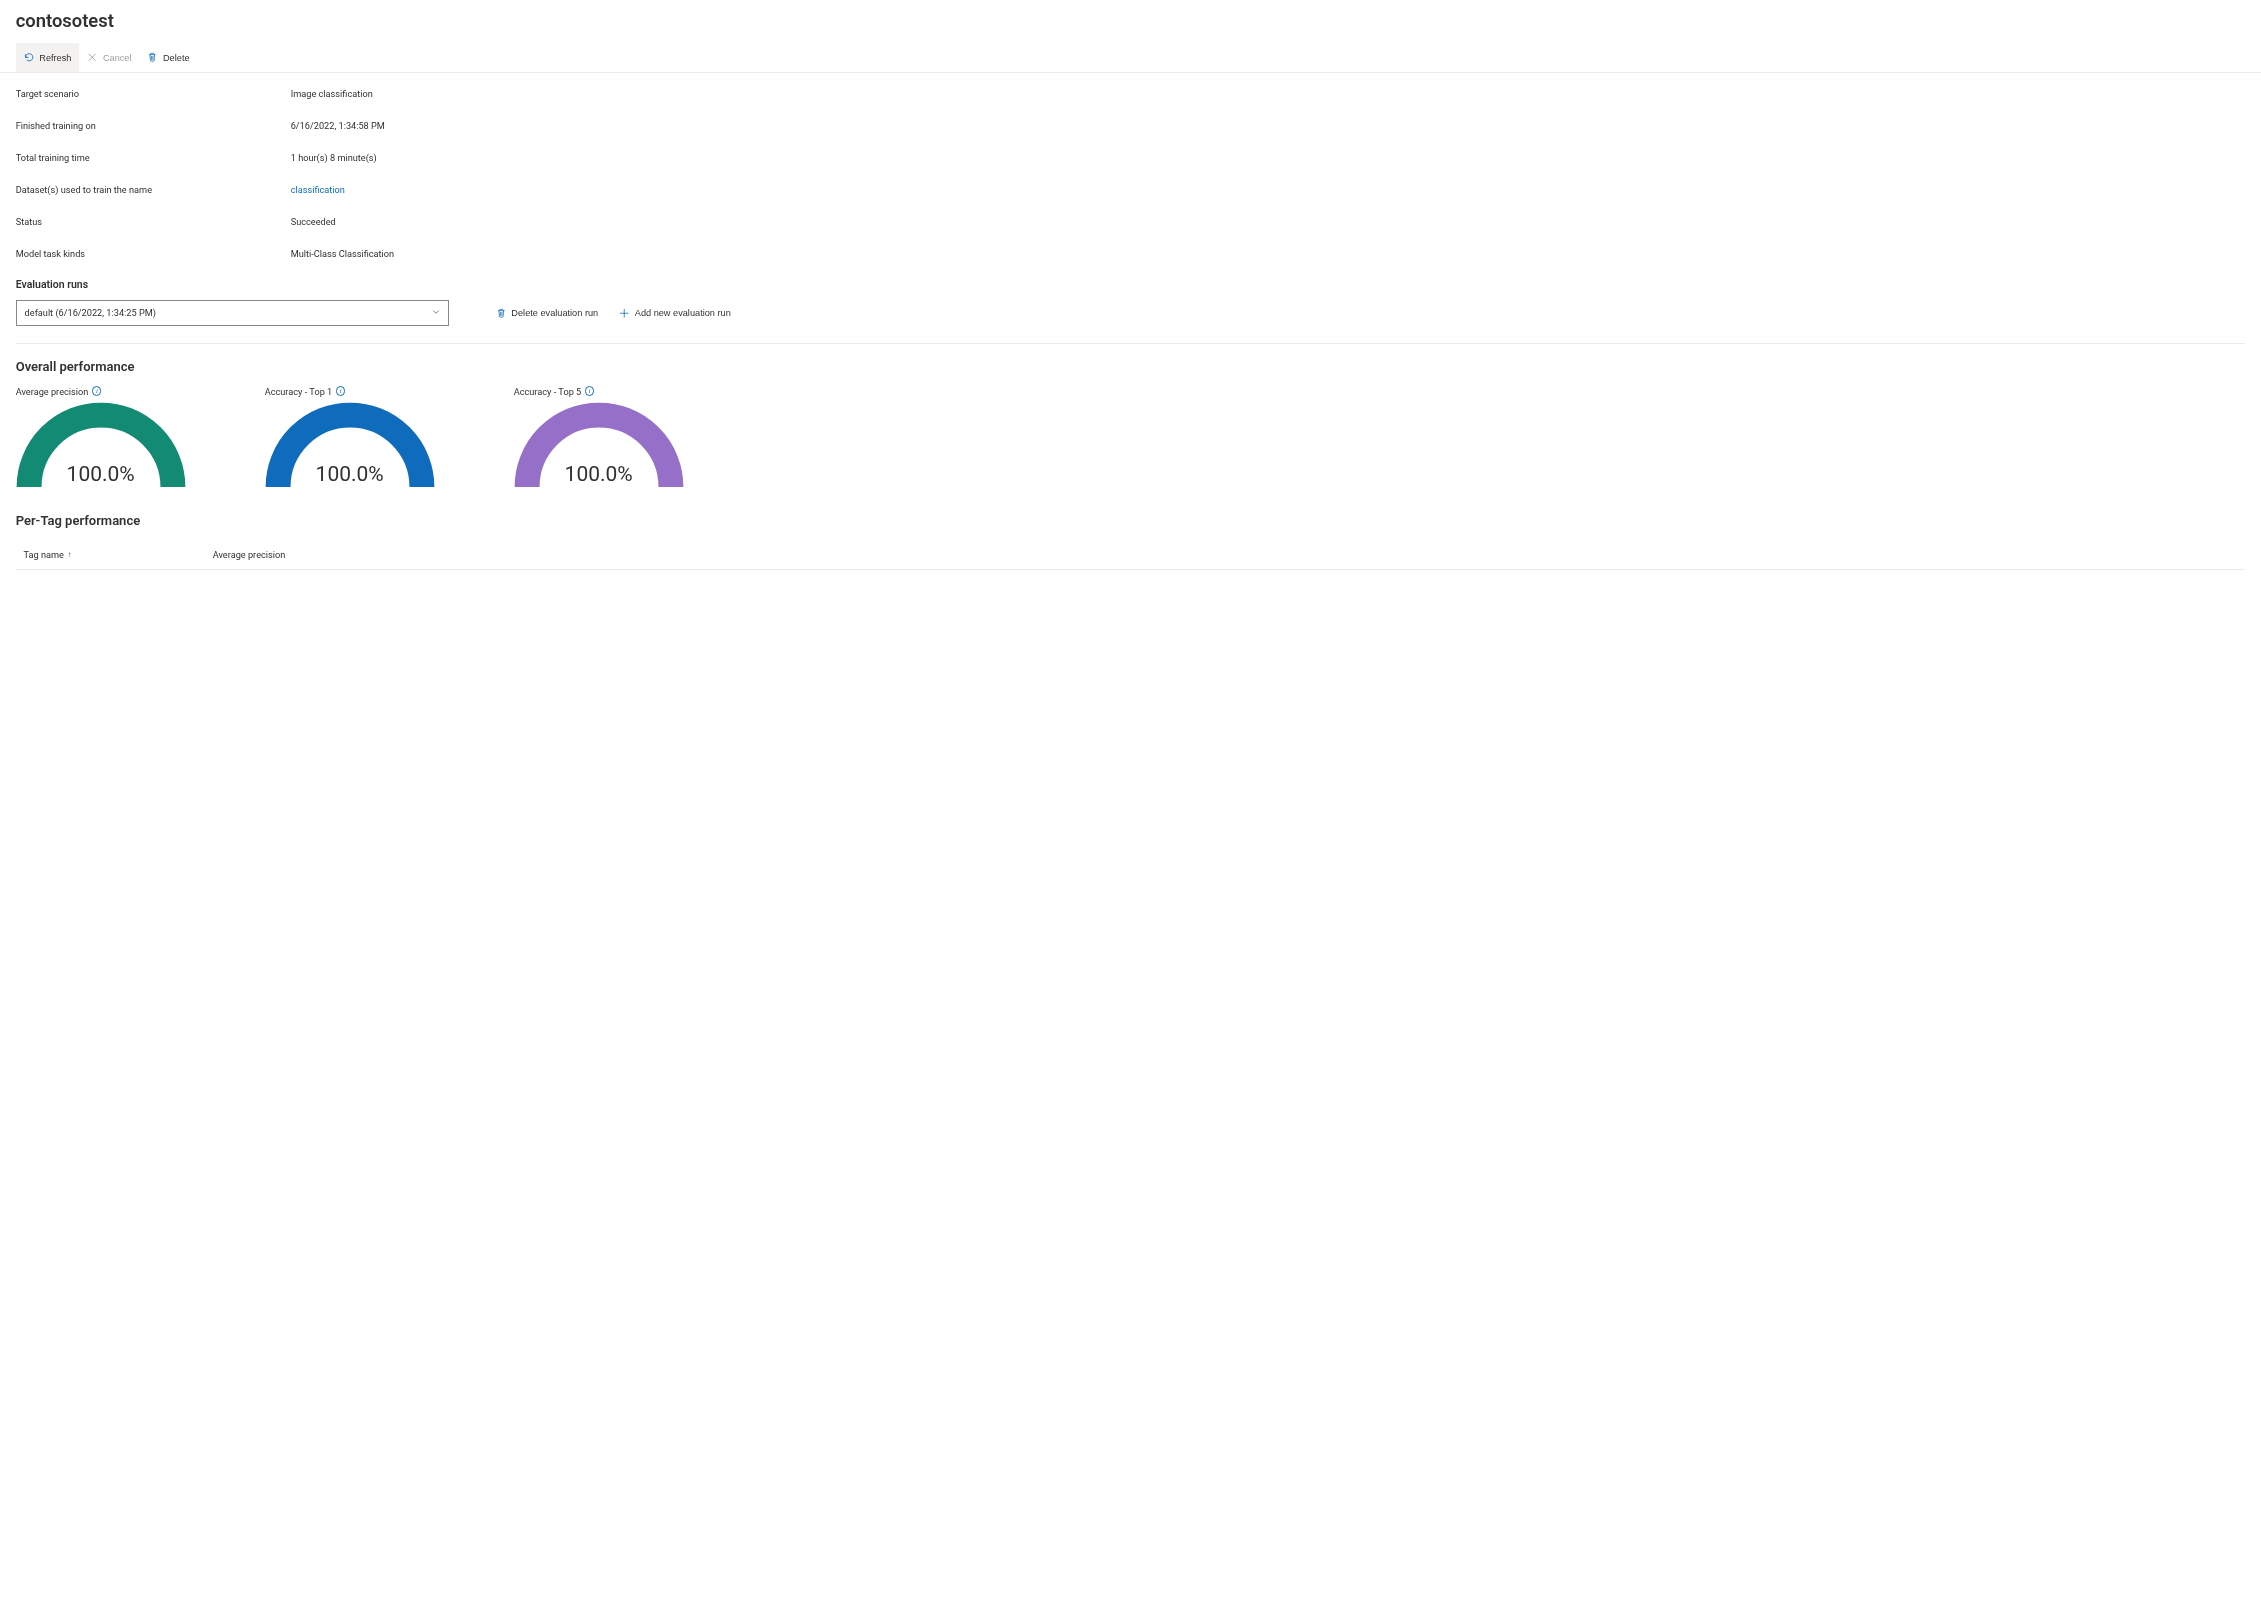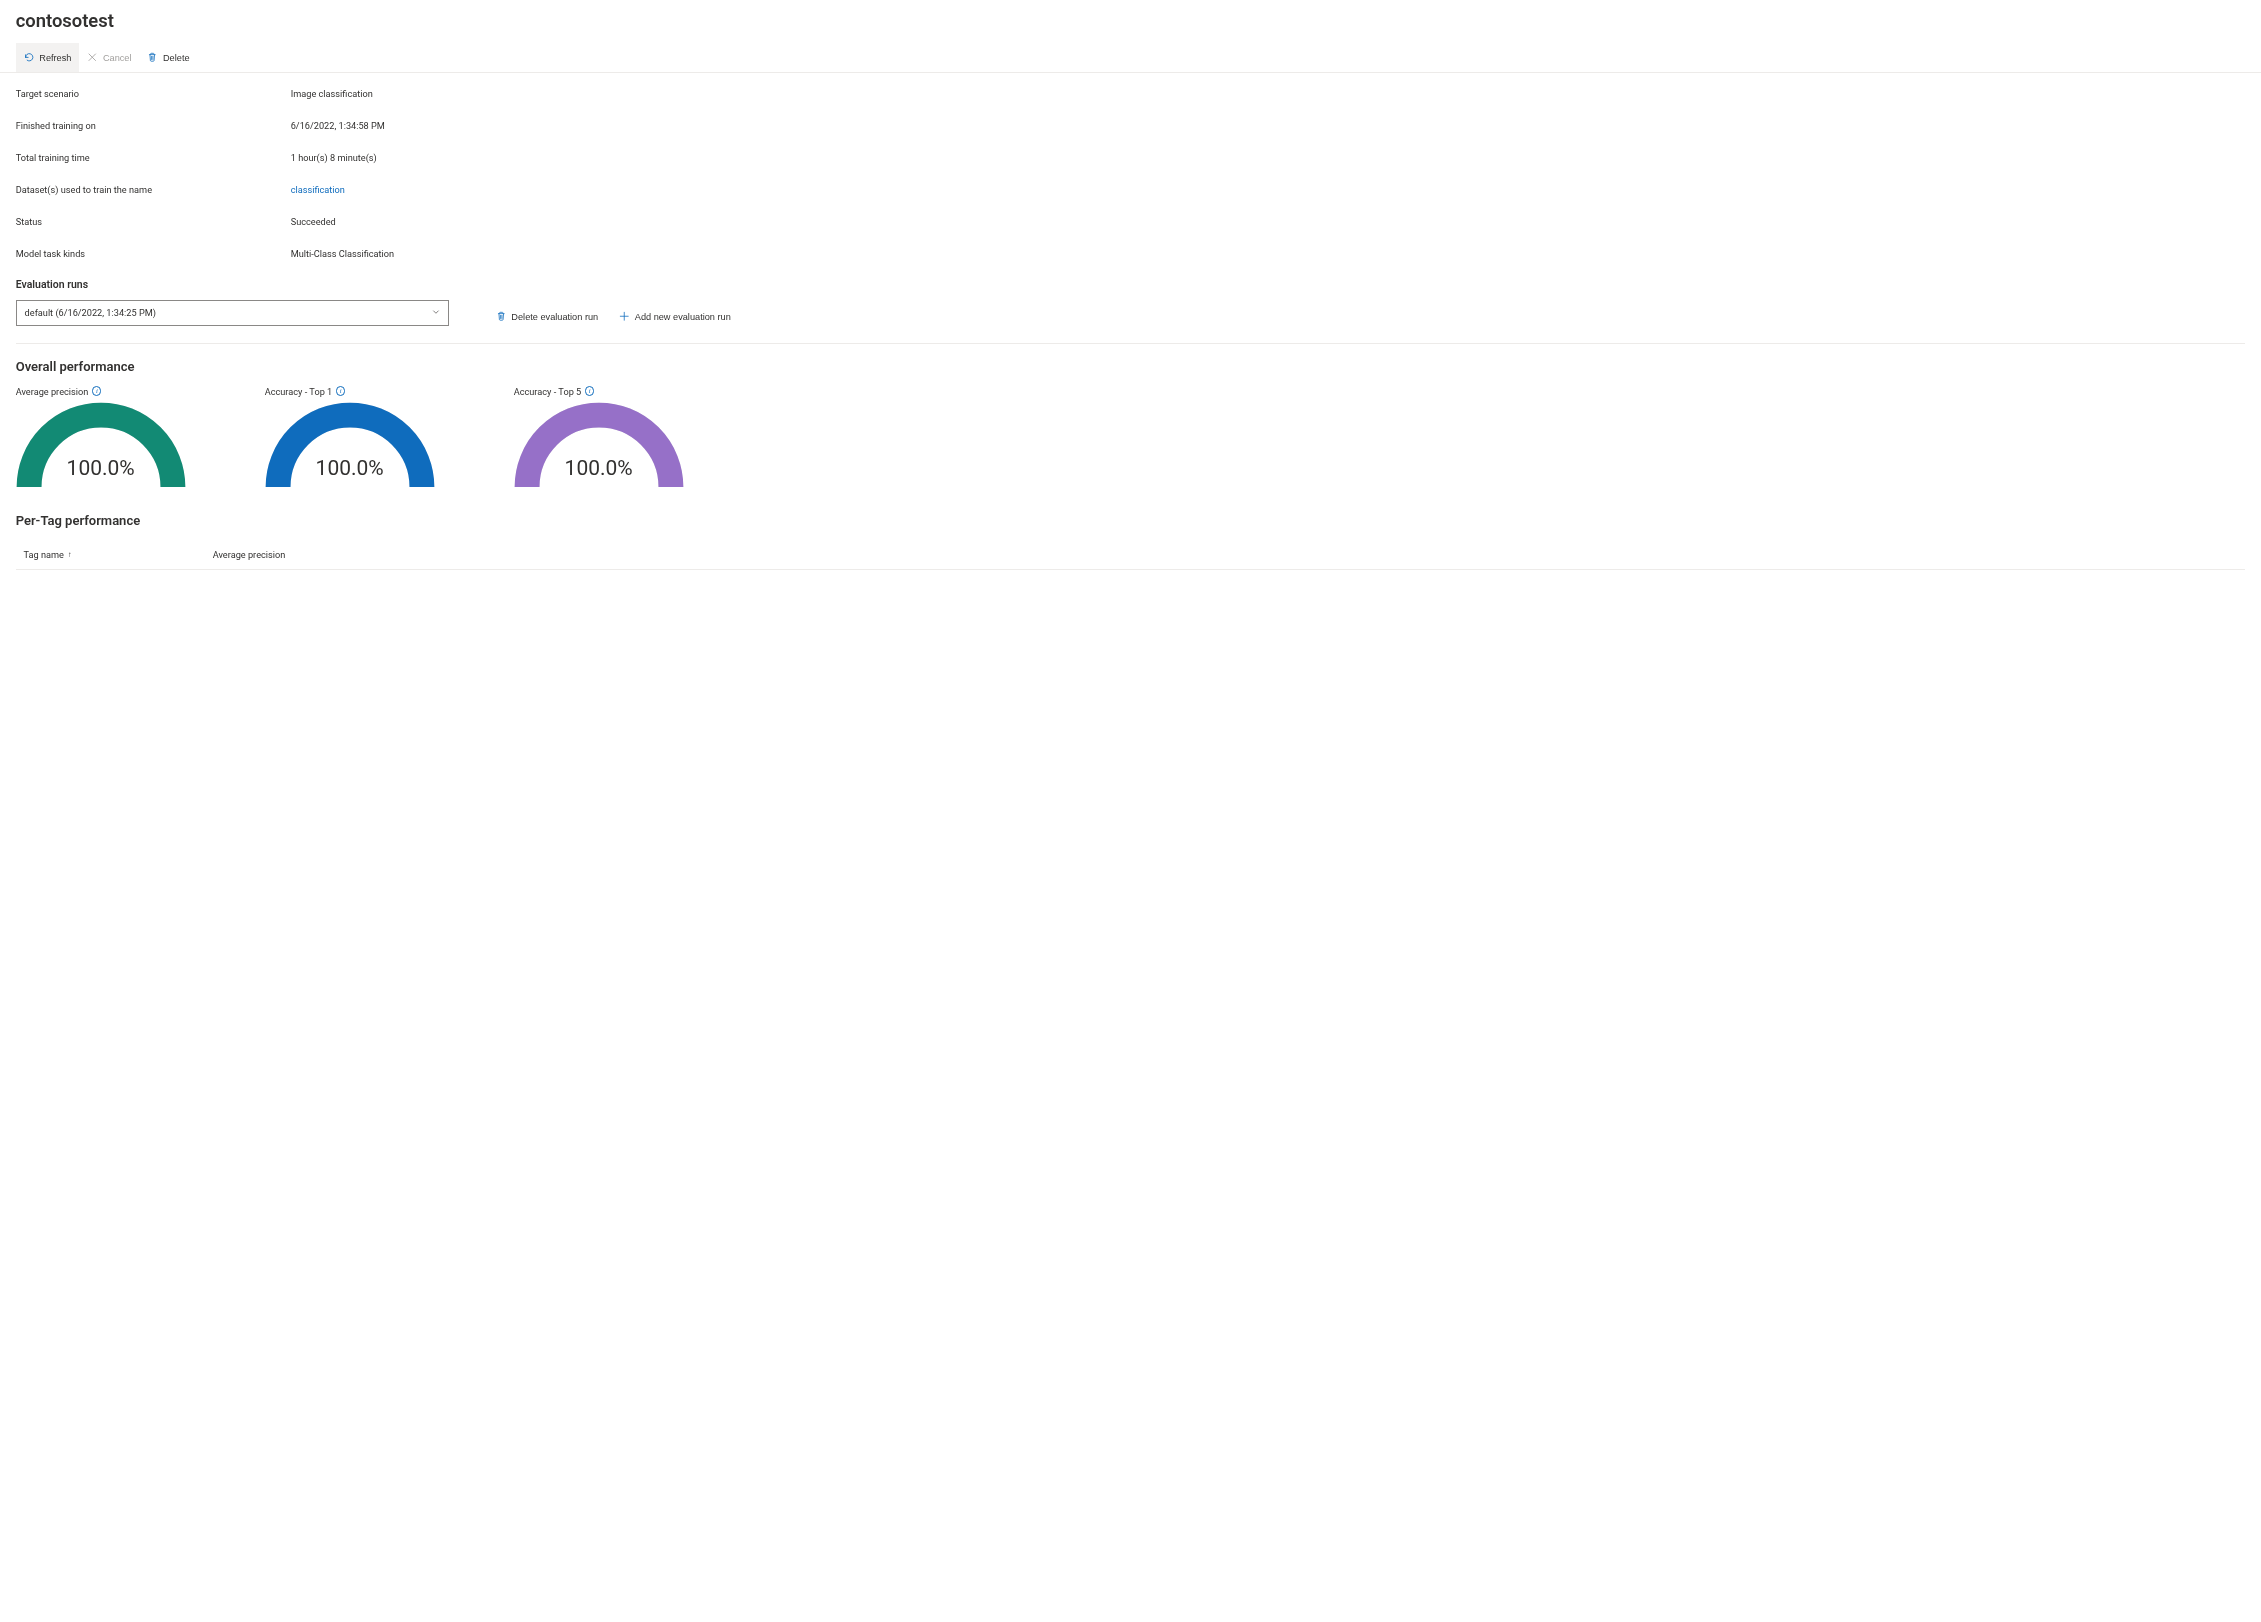--- a/index.html
+++ b/index.html
@@ -64,21 +64,21 @@
 
   .section-heading {
     font-size: 10.5px;
     font-weight: 600;
     margin-top: 19px;
     margin-bottom: 9.2px;
   }
 
   .eval-bar {
     display: flex;
-    align-items: flex-end;
+    align-items: center;
     gap: 15.7px;
     border-bottom: 0.7px solid #edebe9;
     padding-bottom: 17px;
     margin-bottom: 15px;
   }
   .dropdown {
     display: flex;
     align-items: center;
     justify-content: space-between;
     width: 433px;
@@ -134,21 +134,21 @@
     font-style: italic; font-family: Georgia, serif;
   }
   .gauge-wrap {
     position: relative;
     width: 170px;
     height: 85px;
   }
   .gauge-wrap svg { width: 170px; height: 85px; display:block; }
   .gauge-value {
     position: absolute;
-    left: 0; right: 0; bottom: 7px;
+    left: 0; right: 0; bottom: 1px;
     text-align: center;
     font-size: 21px;
     font-weight: 400;
     color: #323130;
   }
 
   .table-headers {
     display: flex;
     align-items: center;
     border-bottom: 0.7px solid #edebe9;

